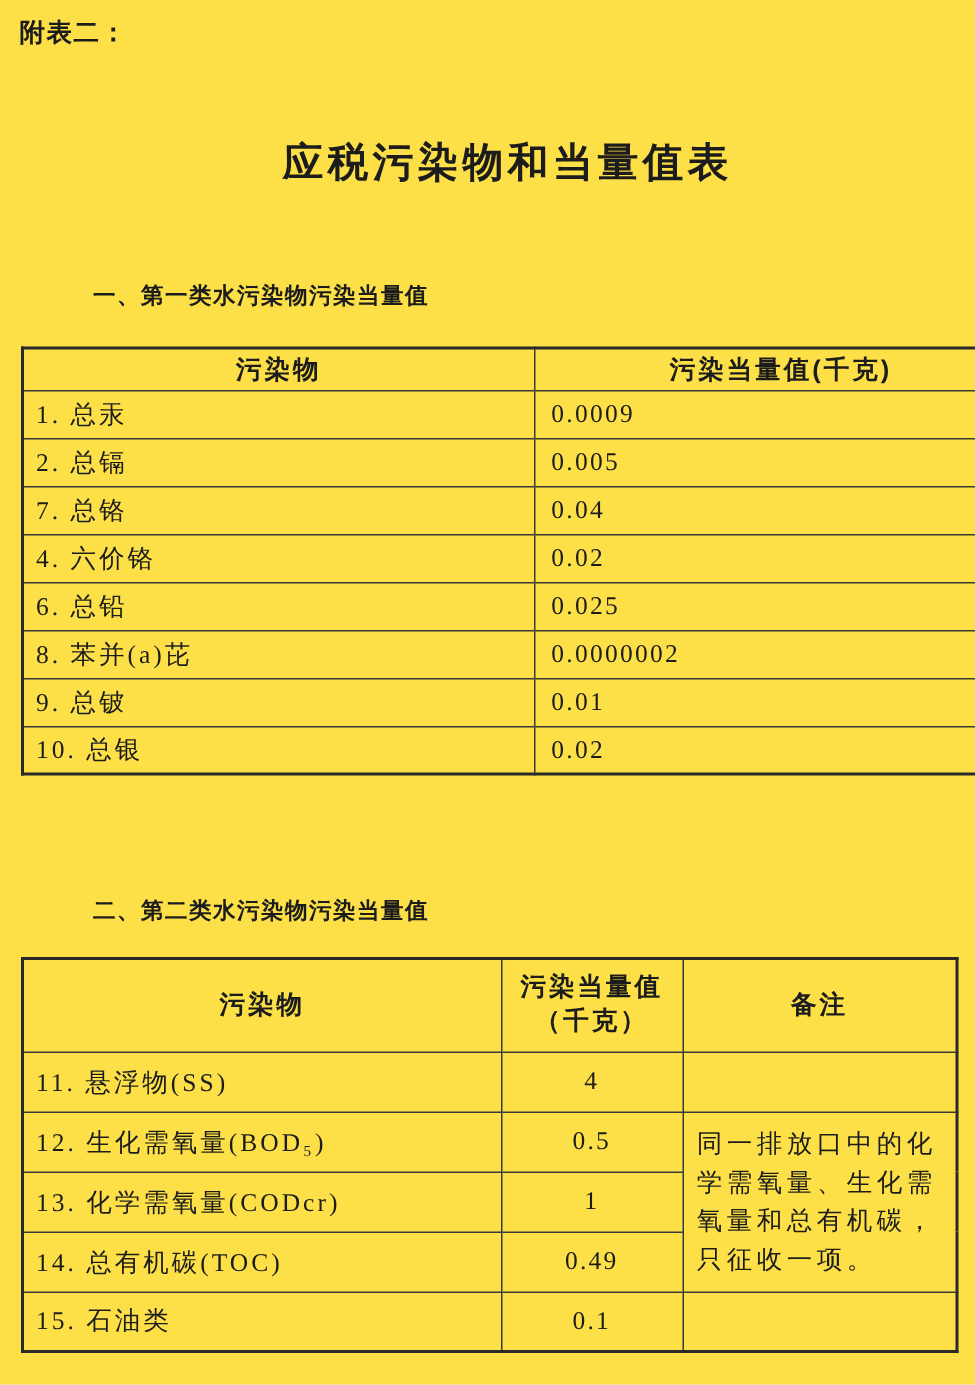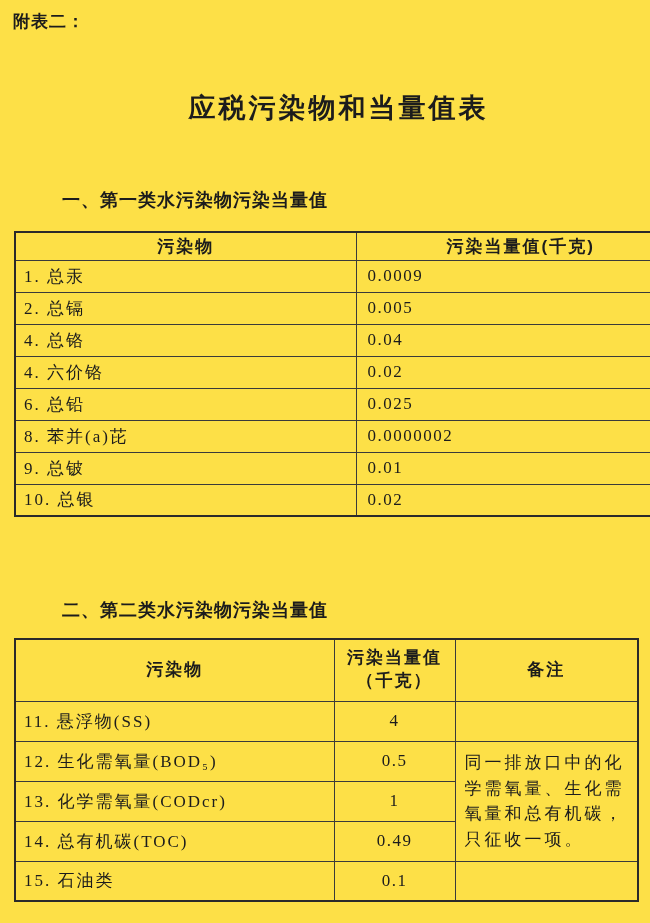--- a/index.html
+++ b/index.html
@@ -19,21 +19,21 @@
     font-weight:bold; font-size:17px; letter-spacing:1px;
   }
   .doc-title {
     position:absolute; top:90px; left:0; width:100%;
     text-align:center;
     font-weight:bold; font-size:27px; letter-spacing:3px;padding-left:27px;
   }
   .section-heading {
     position:absolute; left:62px;
     font-family:"Liberation Sans","DejaVu Sans",sans-serif;
-    font-weight:bold; font-size:18px; letter-spacing:1px;
+    font-weight:bold; font-size:15px; letter-spacing:1px;
   }
   #sec1-heading { top:188px; }
   #sec2-heading { top:598px; }
 
   table {
     position:absolute; left:14px;
     width:623px;
     border-collapse:collapse;
     border:2px solid #2a2a2a;
     table-layout:fixed;
@@ -95,21 +95,21 @@
     <tbody>
       <tr>
         <td class="pollutant-cell">1. 总汞</td>
         <td class="value-cell">0.0009</td>
       </tr>
       <tr>
         <td class="pollutant-cell">2. 总镉</td>
         <td class="value-cell">0.005</td>
       </tr>
       <tr>
-        <td class="pollutant-cell">4. 总铬</td>
+        <td class="pollutant-cell">7. 总铬</td>
         <td class="value-cell">0.04</td>
       </tr>
       <tr>
         <td class="pollutant-cell">4. 六价铬</td>
         <td class="value-cell">0.02</td>
       </tr>
       <tr>
         <td class="pollutant-cell">6. 总铅</td>
         <td class="value-cell">0.025</td>
       </tr>

